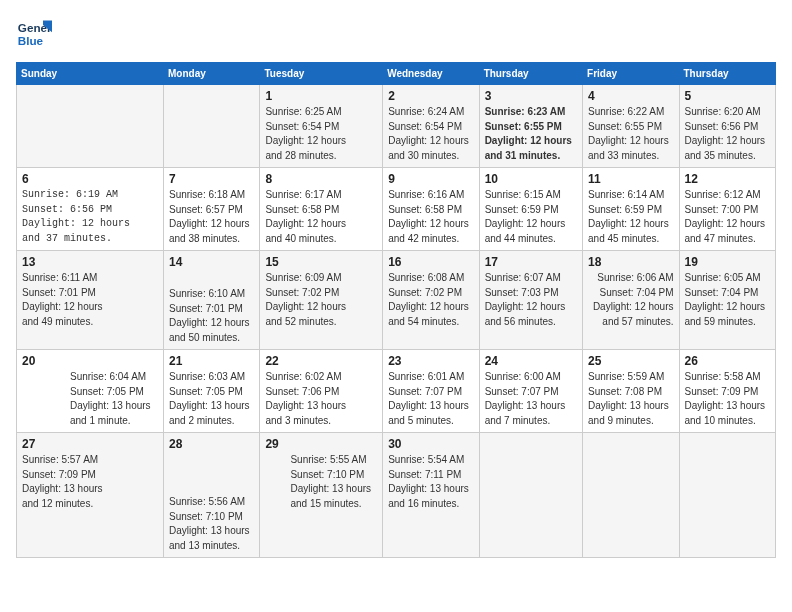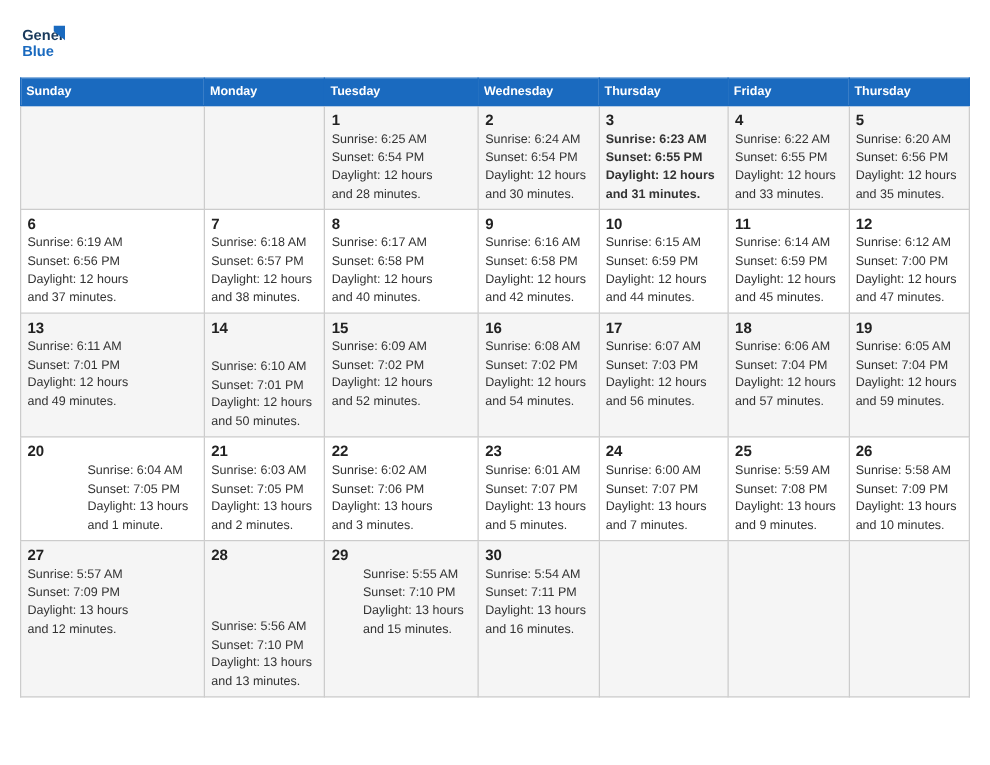--- a/index.html
+++ b/index.html
@@ -142,21 +142,21 @@
           <span class="day-num">5</span>
           <div class="day-info" style="white-space: pre-line;">Sunrise: 6:20 AM
 Sunset: 6:56 PM
 Daylight: 12 hours
 and 35 minutes.</div>
         </td>
       </tr>
       <tr>
         <td>
           <span class="day-num">6</span>
-          <div class="day-info" style="white-space: pre-line;">Sunrise: 6:19 AM
+          <div class="day-info" style="white-space: pre-line; font-family: Liberation Mono, monospace;">Sunrise: 6:19 AM
 Sunset: 6:56 PM
 Daylight: 12 hours
 and 37 minutes.</div>
         </td>
         <td>
           <span class="day-num">7</span>
           <div class="day-info" style="white-space: pre-line;">Sunrise: 6:18 AM
 Sunset: 6:57 PM
 Daylight: 12 hours
 and 38 minutes.</div>
@@ -228,21 +228,21 @@
         </td>
         <td>
           <span class="day-num">17</span>
           <div class="day-info" style="white-space: pre-line;">Sunrise: 6:07 AM
 Sunset: 7:03 PM
 Daylight: 12 hours
 and 56 minutes.</div>
         </td>
         <td>
           <span class="day-num">18</span>
-          <div class="day-info" style="white-space: pre-line;">Sunrise: 6:06 AM
+          <div class="day-info" style="white-space: pre-line; text-align: right;">Sunrise: 6:06 AM
 Sunset: 7:04 PM
 Daylight: 12 hours
 and 57 minutes.</div>
         </td>
         <td>
           <span class="day-num">19</span>
           <div class="day-info" style="white-space: pre-line;">Sunrise: 6:05 AM
 Sunset: 7:04 PM
 Daylight: 12 hours
 and 59 minutes.</div>

